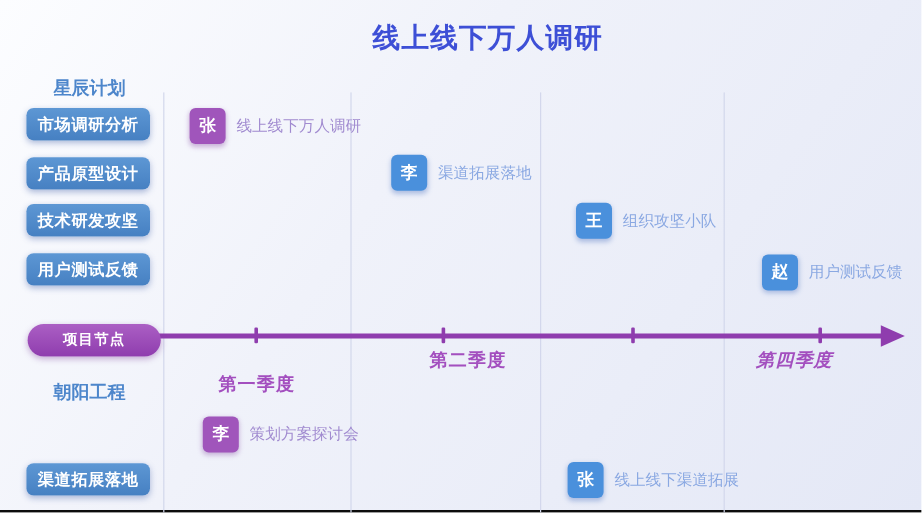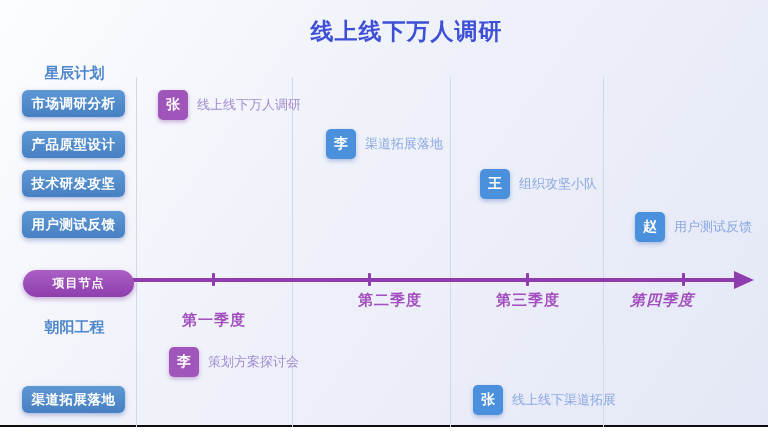--- a/index.html
+++ b/index.html
@@ -123,21 +123,20 @@
   <div class="axis-line"></div>
   <div class="axis-arrow"></div>
 
   <div class="axis-tick k1"></div>
   <div class="axis-tick k2"></div>
   <div class="axis-tick k3"></div>
   <div class="axis-tick k4"></div>
 
   <div class="quarter-label q1">第一季度</div>
   <div class="quarter-label q2">第二季度</div>
-  <div class="quarter-label q3">第三季度</div>
   <div class="quarter-label q4">第四季度</div>
 
   <div class="section-header sh-bottom">朝阳工程</div>
 
   <div class="task-btn t6">渠道拓展落地</div>
 
   <div class="milestone m1">
     <div class="owner-badge owner-purple">张</div>
     <div class="milestone-note note-purple">线上线下万人调研</div>
   </div>

